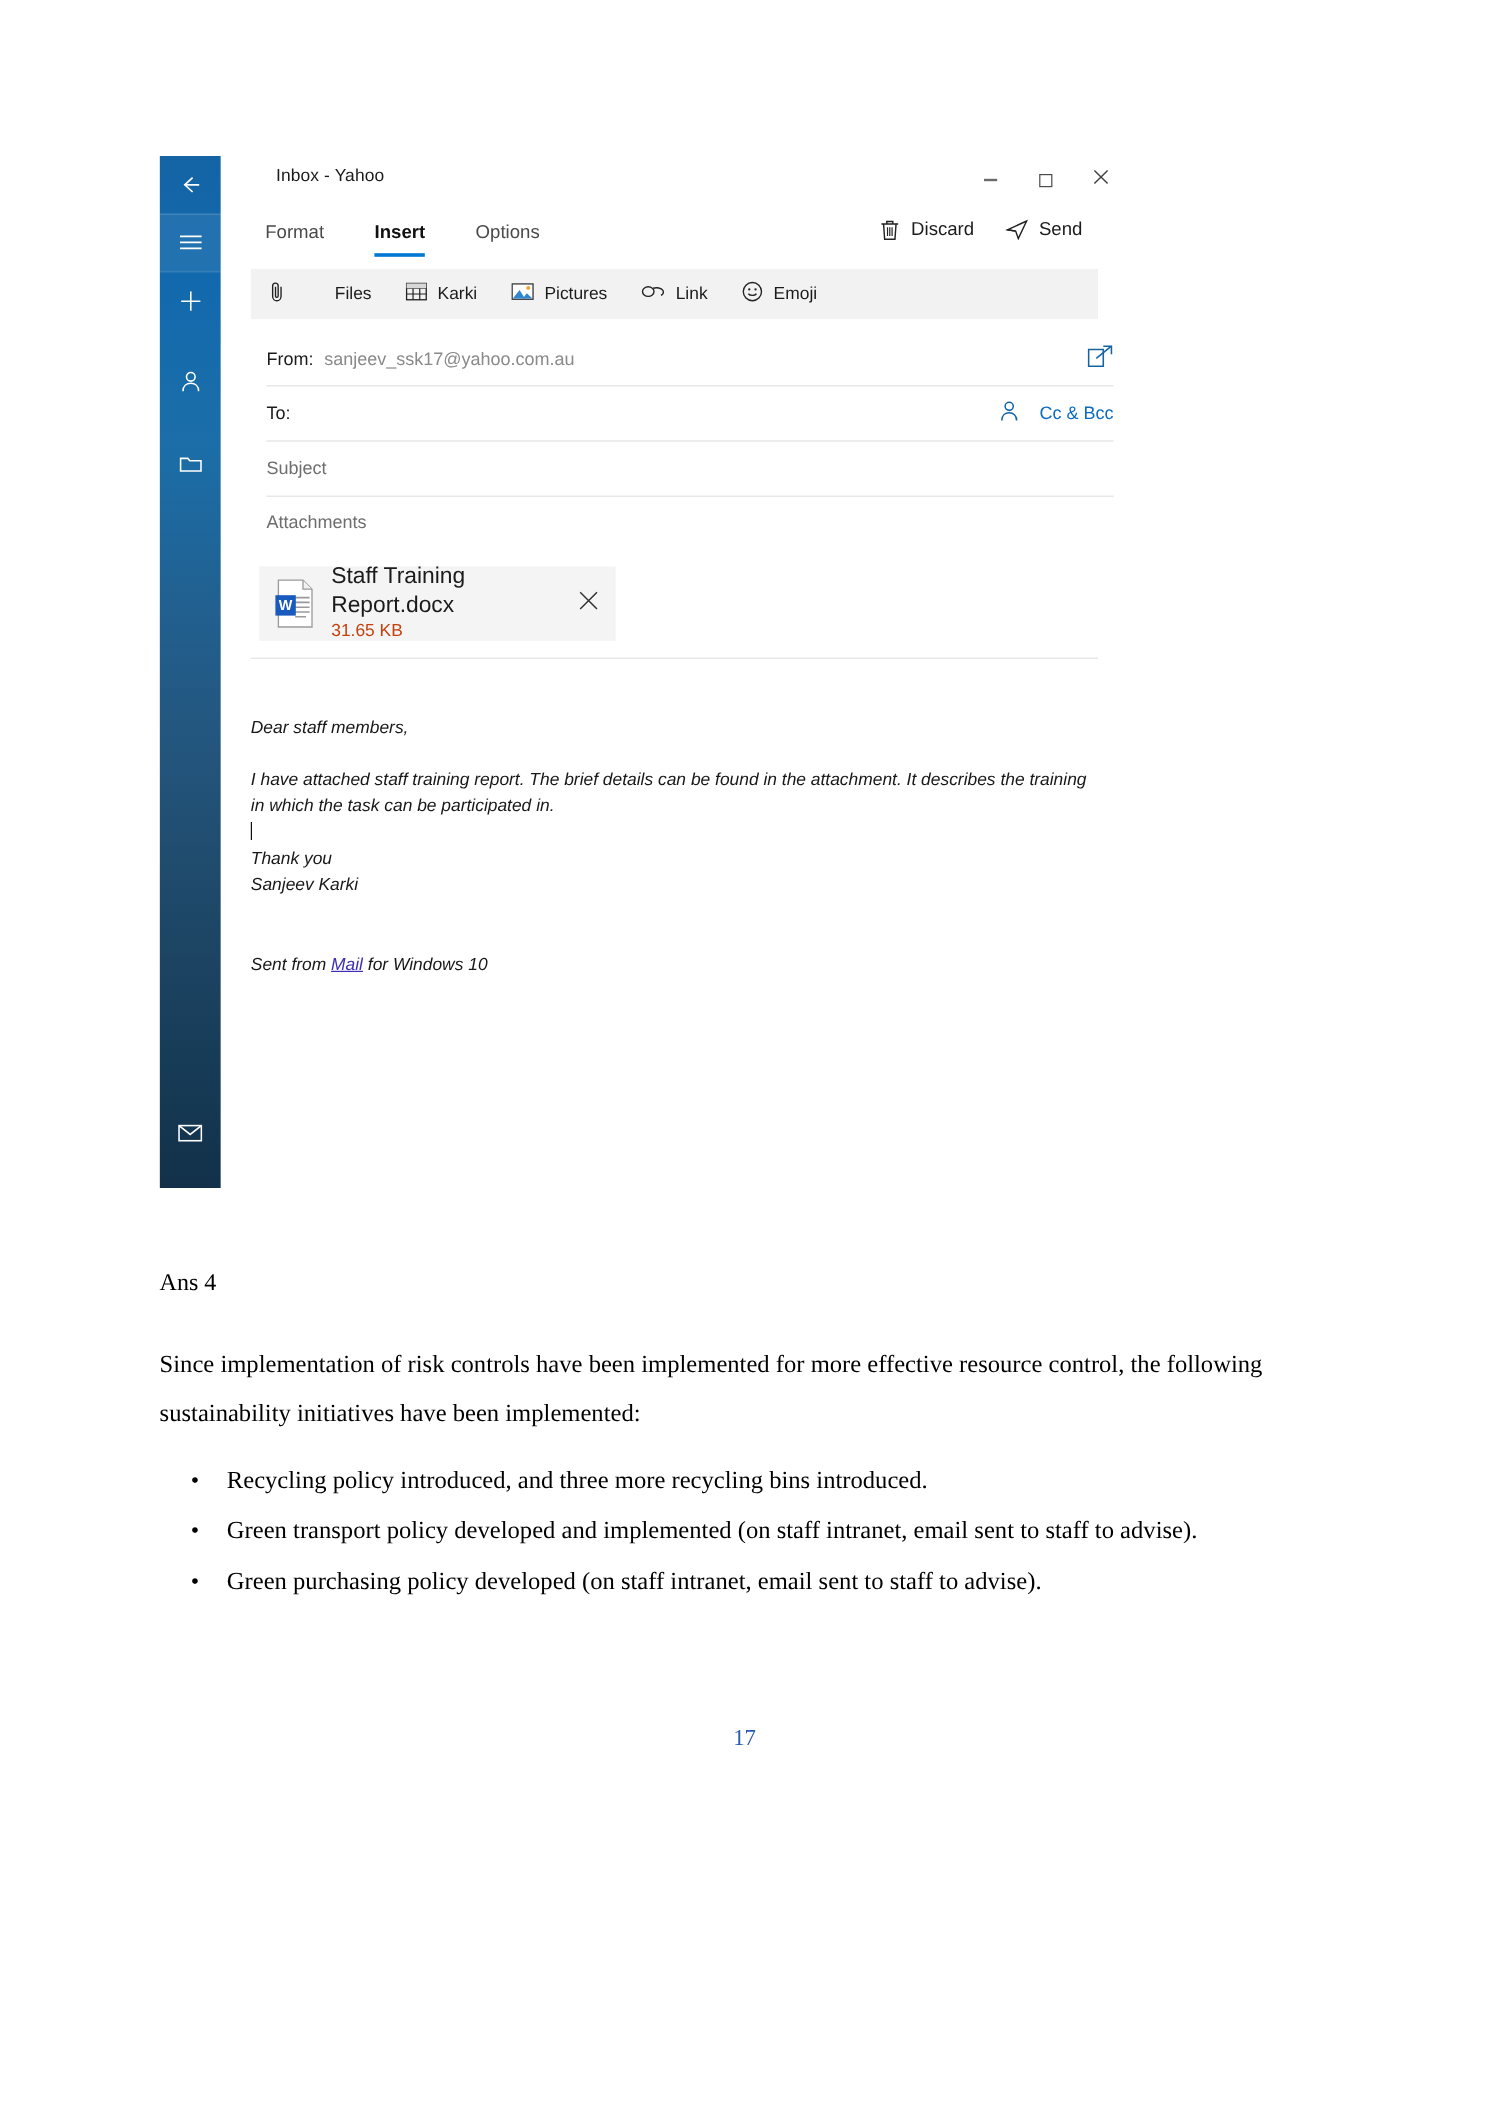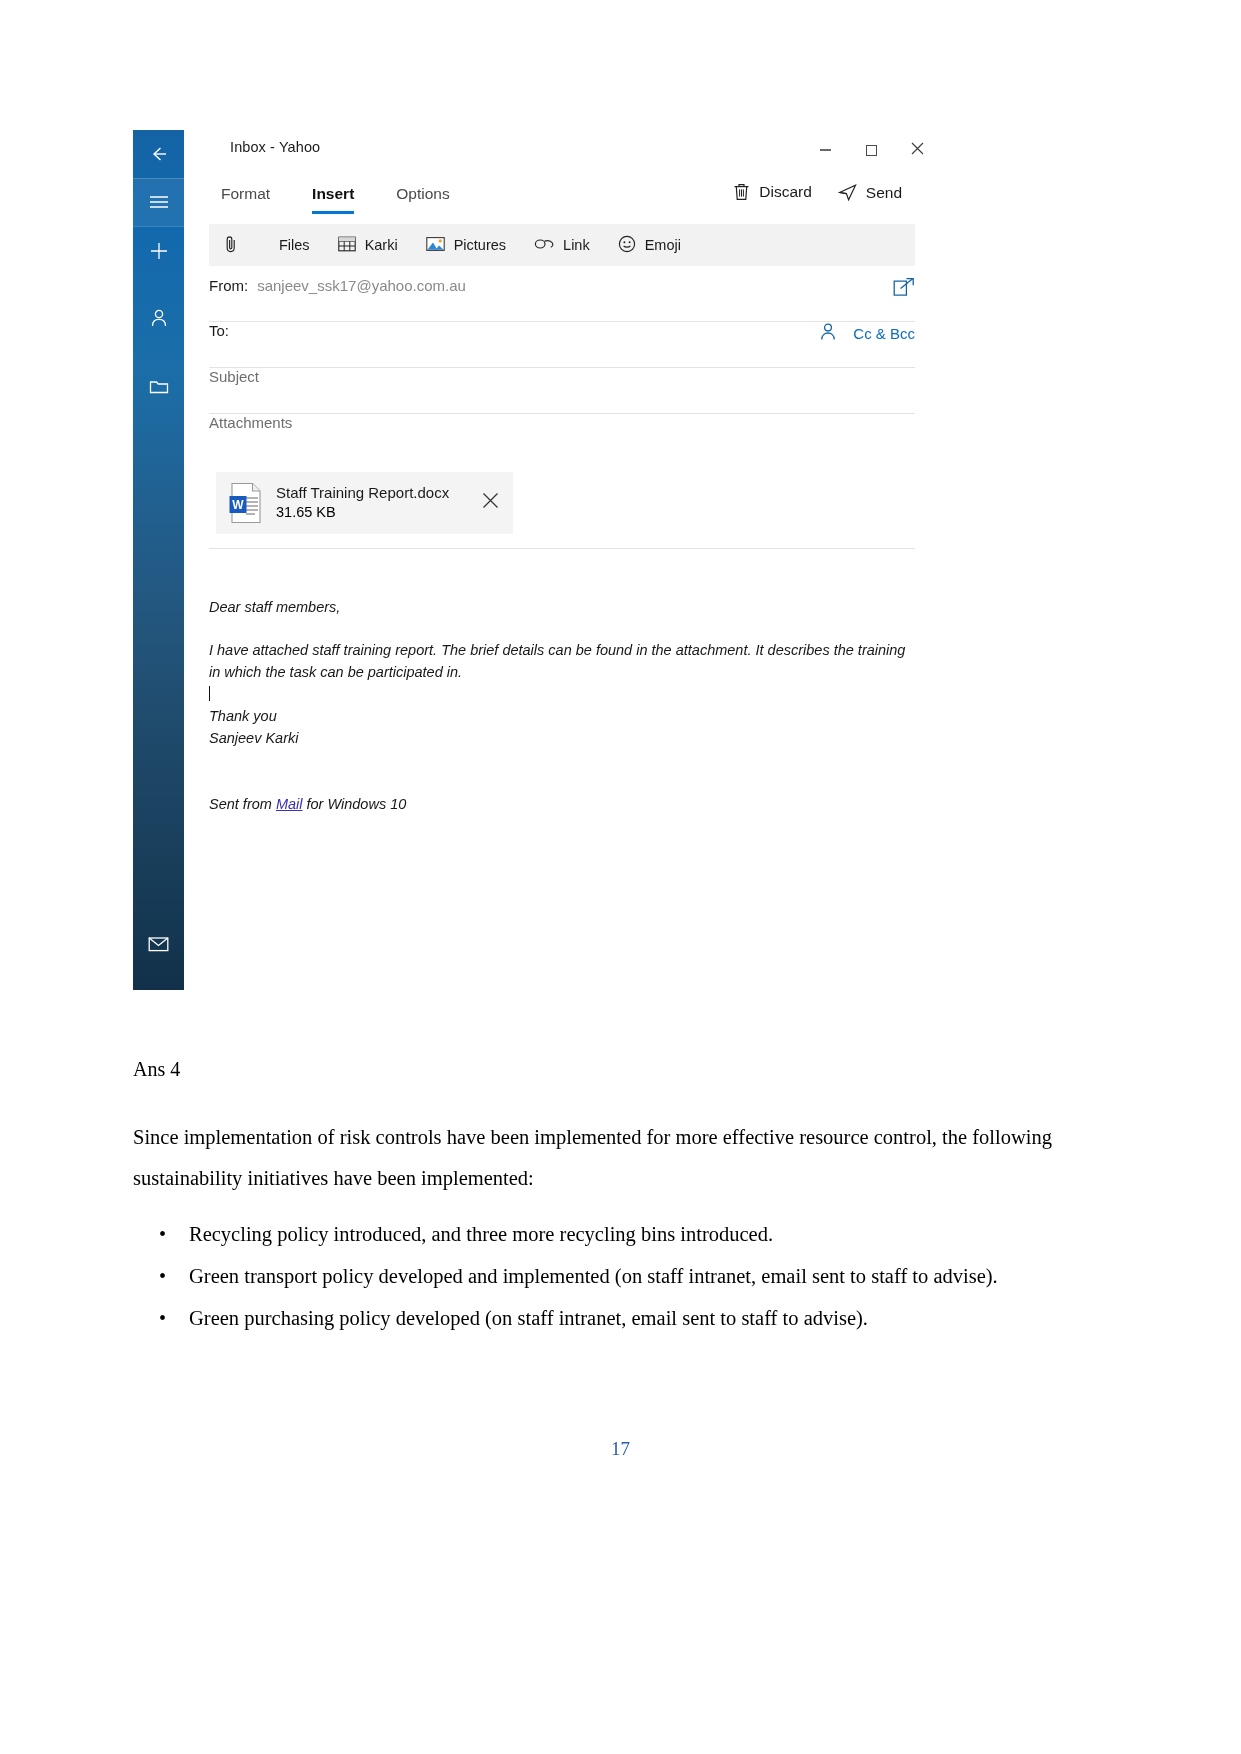--- a/index.html
+++ b/index.html
@@ -156,24 +156,24 @@
     display:flex; align-items:center; gap:9px;
     font-size: 14.5px; color:#1b1b1b;
     padding: 0 14px;
     height: 42px;
   }
   .tb-item:first-child { padding-left: 14px; gap: 40px; }
 
   
   .field-row {
     position: absolute;
-    left: 25px;
+    left: 38px;
     width: 706px;
     border-bottom: 1px solid #e3e3e3;
-    display:flex; align-items:flex-start;
+    display:flex; align-items:center;
   }
   .row-from   { top: 147px; height: 45px; }
   .row-to     { top: 192px; height: 46px; }
   .row-subj   { top: 238px; height: 46px; }
   .row-attach { top: 284px; height: 42px; border-bottom: none; }
   .fld-label { font-size: 15px; color:#1b1b1b; }
   .fld-value { font-size: 15px; color:#8a8a8a; margin-left: 9px; }
   .fld-placeholder { font-size: 15px; color:#6e6e6e; }
   .row-right { margin-left:auto; display:flex; align-items:center; gap:16px; }
   .ccbcc { font-size: 15px; color:#0b6ac1; }
@@ -185,22 +185,22 @@
     width: 297px;
     height: 62px;
     background: #f4f4f4;
     display:flex; align-items:center;
   }
   .word-icon {
     width: 36px; height: 42px; margin-left: 12px;
     position: relative; flex: none;
   }
   .attach-meta { margin-left: 12px; }
-  .attach-name { font-size: 15px; color:#1b1b1b; line-height: 1.25; }
-  .attach-size { font-size: 14.5px; color:#000000; line-height: 1.35; }
+  .attach-name { font-size: 19px; color:#1b1b1b; line-height: 1.25; }
+  .attach-size { font-size: 14.5px; color:#c2410c; line-height: 1.35; }
   .attach-close {
     margin-left: auto; margin-right: 14px;
     color: #3a3a3a; font-size: 18px; font-weight: 300;
   }
   .attach-rule {
     position:absolute; left:25px; top:418px; width:706px; height:1px; background:#e3e3e3;
   }
 
   
   .msg {

